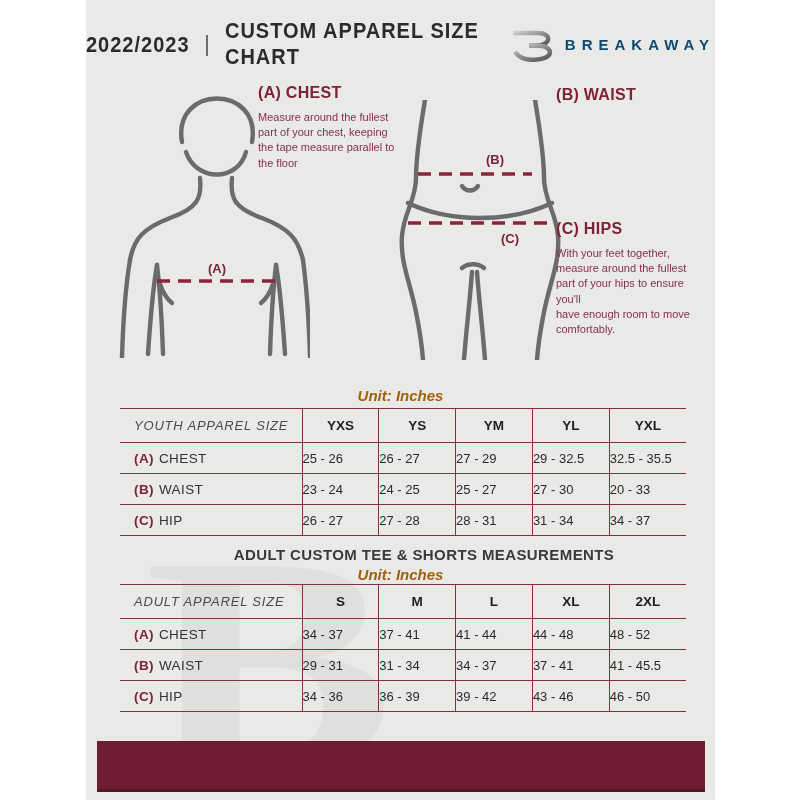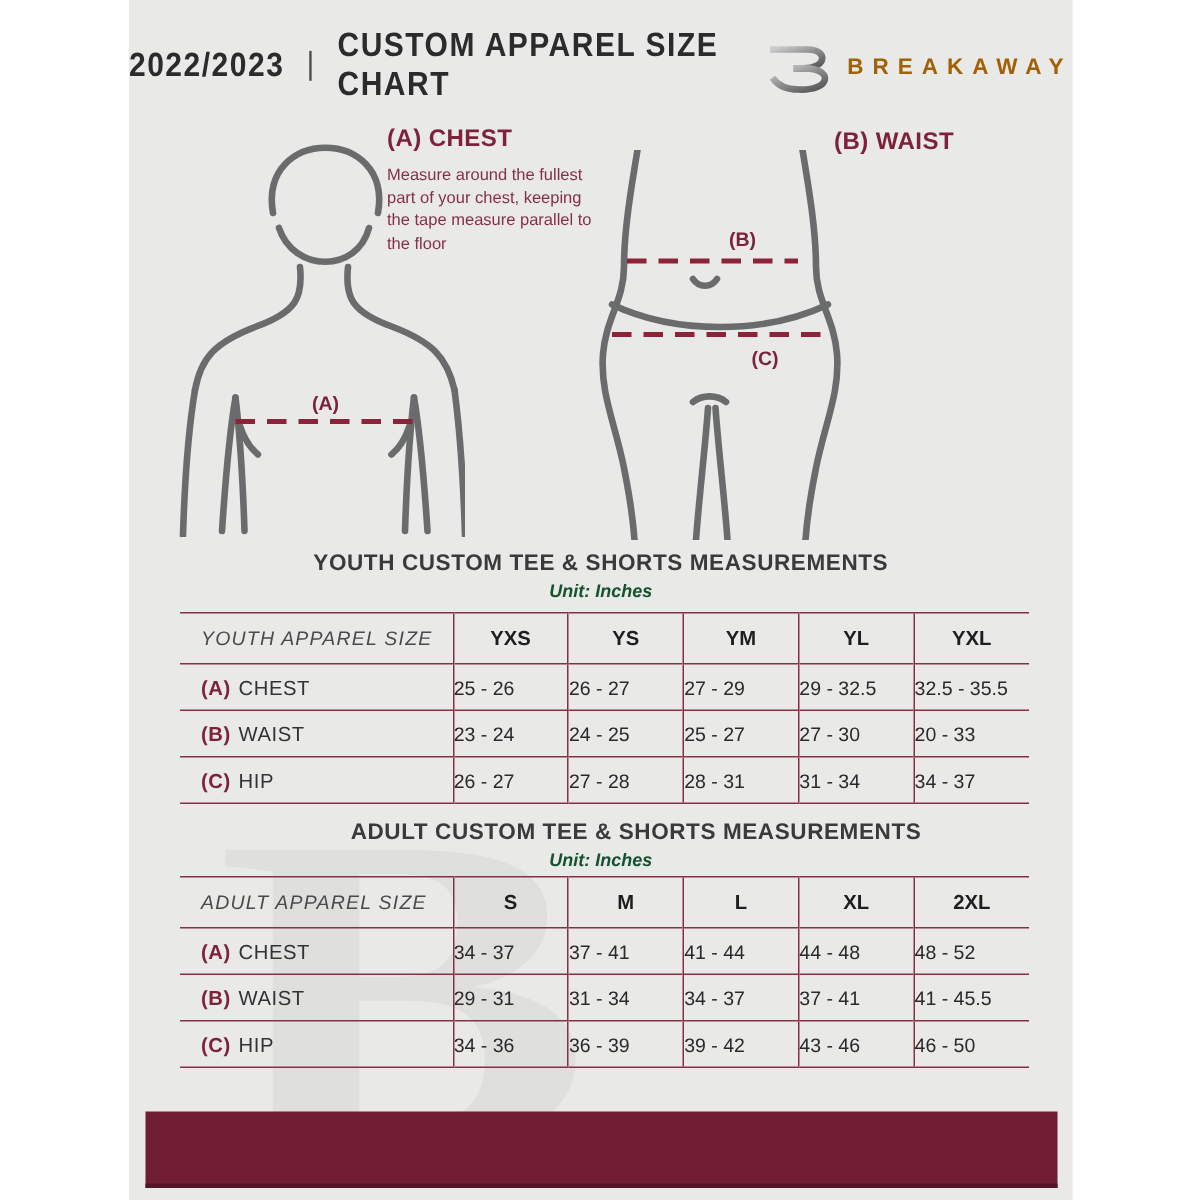--- a/index.html
+++ b/index.html
@@ -14,41 +14,41 @@
   html,body{width:800px;height:800px;background:#ffffff;font-family:"Liberation Sans",sans-serif;overflow:hidden;}
   .stage{position:relative;width:800px;height:800px;}
   .page{position:absolute;left:86px;top:0;width:629px;height:800px;background:var(--page);overflow:hidden;}
 
   
   .hdr{position:absolute;left:0;top:20px;width:100%;height:48px;display:flex;align-items:center;justify-content:center;z-index:2;}
   .title-group{display:flex;align-items:center;gap:13px;transform:scaleY(1.12);letter-spacing:.5px;}
   .hdr-year,.hdr-title{font-size:20px;font-weight:700;color:var(--ink);letter-spacing:1px;}
   .hdr-sep{font-size:19px;font-weight:400;color:#4a4a4a;padding:0 2px;}
   .logo{width:44px;height:42px;margin:0 10px 0 22px;flex:0 0 auto;}
-  .brand{font-size:15px;font-weight:700;color:#a16207;letter-spacing:6px;}
+  .brand{font-size:15px;font-weight:700;color:#0c4a6e;letter-spacing:6px;}
 
   
   .fig{position:absolute;z-index:1;}
   .fig-chest{left:24px;top:76px;width:200px;height:282px;}
   .fig-hips{left:304px;top:100px;width:180px;height:260px;}
   .fig path{fill:none;stroke:var(--fig);stroke-width:4.4;stroke-linecap:round;}
   .fig .dash{stroke:#8c2339;stroke-width:3.4;stroke-dasharray:13 8;stroke-linecap:butt;}
   .fig text{font-family:"Liberation Sans",sans-serif;font-size:13px;font-weight:700;fill:#7d2239;}
 
   
   .instr{position:absolute;z-index:2;}
   .instr h3{font-size:16px;font-weight:700;color:var(--maroon);letter-spacing:.3px;margin-bottom:8px;}
   .instr p{font-size:11px;color:var(--maroon-soft);line-height:1.38;white-space:pre-line;}
   .instr-a{left:172px;top:84px;width:142px;}
   .instr-b{left:470px;top:86px;width:150px;}
   .instr-c{left:470px;top:220px;width:152px;}
 
   
   .tbl-caption{position:absolute;left:0;width:100%;text-align:center;font-size:15px;font-weight:700;color:#3a3a3a;letter-spacing:.4px;z-index:2;}
-  .tbl-unit{position:absolute;left:0;width:100%;text-align:center;font-size:12px;font-style:italic;font-weight:700;color:#14532d;z-index:2;}
+  .tbl-unit{position:absolute;left:0;width:100%;text-align:center;font-size:15px;font-style:italic;font-weight:700;color:#a16207;z-index:2;}
   .cap-youth{top:367px;}  .unit-youth{top:387px;}
   .cap-adult{top:546px;padding-left:47px;}  .unit-adult{top:566px;}
 
   table.size-table{position:absolute;left:34px;width:566px;border-collapse:collapse;table-layout:fixed;z-index:2;}
   .tbl-youth{top:408px;}
   .tbl-adult{top:584px;}
   .size-table col.c-label{width:182px;}
   .size-table th,.size-table td{border-top:1.5px solid var(--line);background:transparent;}
   .size-table th:not(:first-child),.size-table td:not(:first-child){border-left:1.5px solid var(--line);}
   .size-table tbody tr:last-child td{border-bottom:1.5px solid var(--line);}
@@ -136,22 +136,26 @@
       <text x="120" y="143" text-anchor="middle">(C)</text>
     </svg>
 
     <div class="instr instr-a">
       <h3>(A) CHEST</h3>
       <p>Measure around the fullest part of your chest, keeping the tape measure parallel to the floor</p>
     </div>
     <div class="instr instr-b">
       <h3>(B) WAIST</h3>
     </div>
-
-    <div class="tbl-caption cap-youth">YOUTH CUSTOM TEE &amp; SHORTS MEASUREMENTS</div>
+    <div class="instr instr-c">
+      <h3>(C) HIPS</h3>
+      <p>With your feet together, measure around the fullest part of your hips to ensure you'll
+have enough room to move comfortably.</p>
+    </div>
+
     <div class="tbl-unit unit-youth">Unit: Inches</div>
     <table class="size-table tbl-youth">
       <colgroup>
           <col class="c-label">
           <col>
           <col>
           <col>
           <col>
           <col>
         </colgroup>

